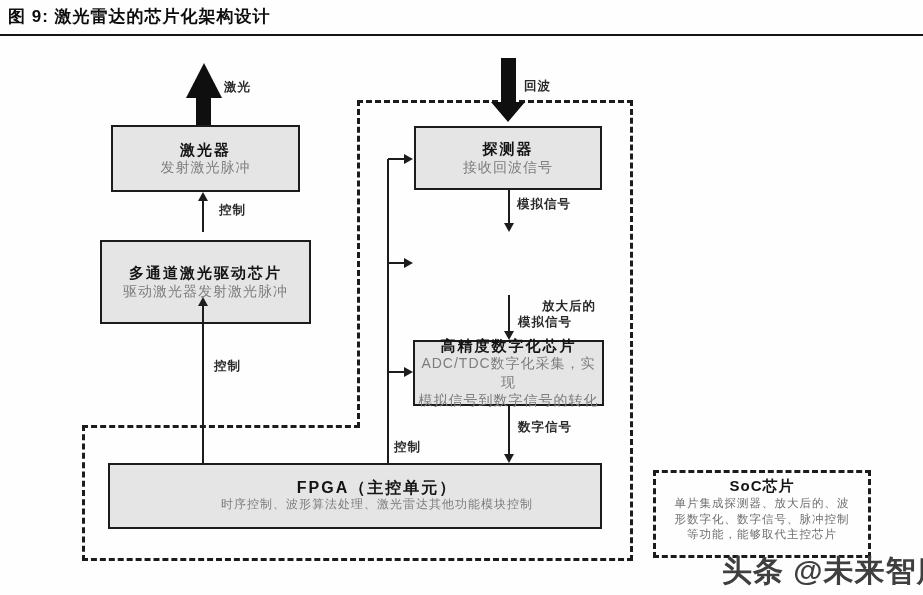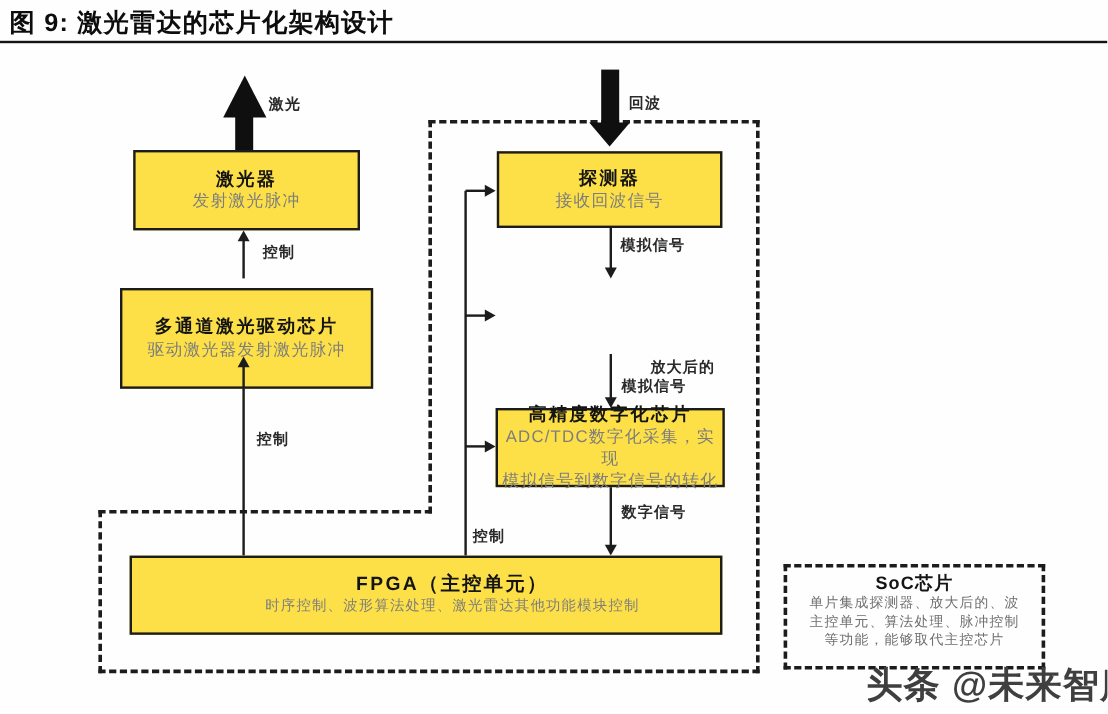--- a/index.html
+++ b/index.html
@@ -1,24 +1,24 @@
 <!DOCTYPE html>
 <html><head>
 <meta charset="utf-8">
 <style>
   html,body{margin:0;padding:0;background:#ffffff;}
   #canvas{
     position:relative;width:923px;height:595px;background:#fefefe;overflow:hidden;
     font-family:"Liberation Sans","DejaVu Sans",sans-serif;color:#111;
   }
-  .fig-title{position:absolute;left:8px;top:5px;font-size:21px;font-weight:bold;color:#0d0d0d;letter-spacing:1px;}
+  .fig-title{position:absolute;left:8px;top:5px;font-size:17px;font-weight:bold;color:#0d0d0d;letter-spacing:1px;}
   .title-rule{position:absolute;left:0;top:34px;width:923px;height:2px;background:#141414;}
 
   
-  .box{position:absolute;box-sizing:border-box;border:2px solid #1c1c1c;background:#fde047;
+  .box{position:absolute;box-sizing:border-box;border:2px solid #1c1c1c;background:#e5e5e5;
        display:flex;flex-direction:column;align-items:center;justify-content:center;text-align:center;}
   .box .t{font-weight:bold;font-size:15px;color:#141414;letter-spacing:2px;line-height:1.15;}
   .box .s{font-size:14px;color:#7d7d7d;line-height:1.3;letter-spacing:1px;}
 
   
   .dash-h{position:absolute;height:0;border-top:3px dashed #1c1c1c;}
   .dash-v{position:absolute;width:0;border-left:3px dashed #1c1c1c;}
 
   
   .vline{position:absolute;width:2px;background:#1c1c1c;}
@@ -123,19 +123,19 @@
   <div class="lbl" style="left:394px;top:439px;">控制</div>
 
   <div class="box" style="left:108px;top:463px;width:494px;height:66px;padding-left:44px;">
     <div class="t" style="font-size:16px;">FPGA（主控单元）</div>
     <div class="s" style="font-size:12px;">时序控制、波形算法处理、激光雷达其他功能模块控制</div>
   </div>
 
   <div class="soc" style="left:653px;top:470px;width:218px;height:88px;align-items:center;">
     <div class="t">SoC芯片</div>
     <div class="s">单片集成探测器、放大后的、波</div>
-    <div class="s">主控单元、算法处理、脉冲控制</div>
+    <div class="s">形数字化、数字信号、脉冲控制</div>
     <div class="s">等功能，能够取代主控芯片</div>
   </div>
 
   <div class="watermark">头条 @未来智库</div>
 
 </div>
 
 </body></html>

